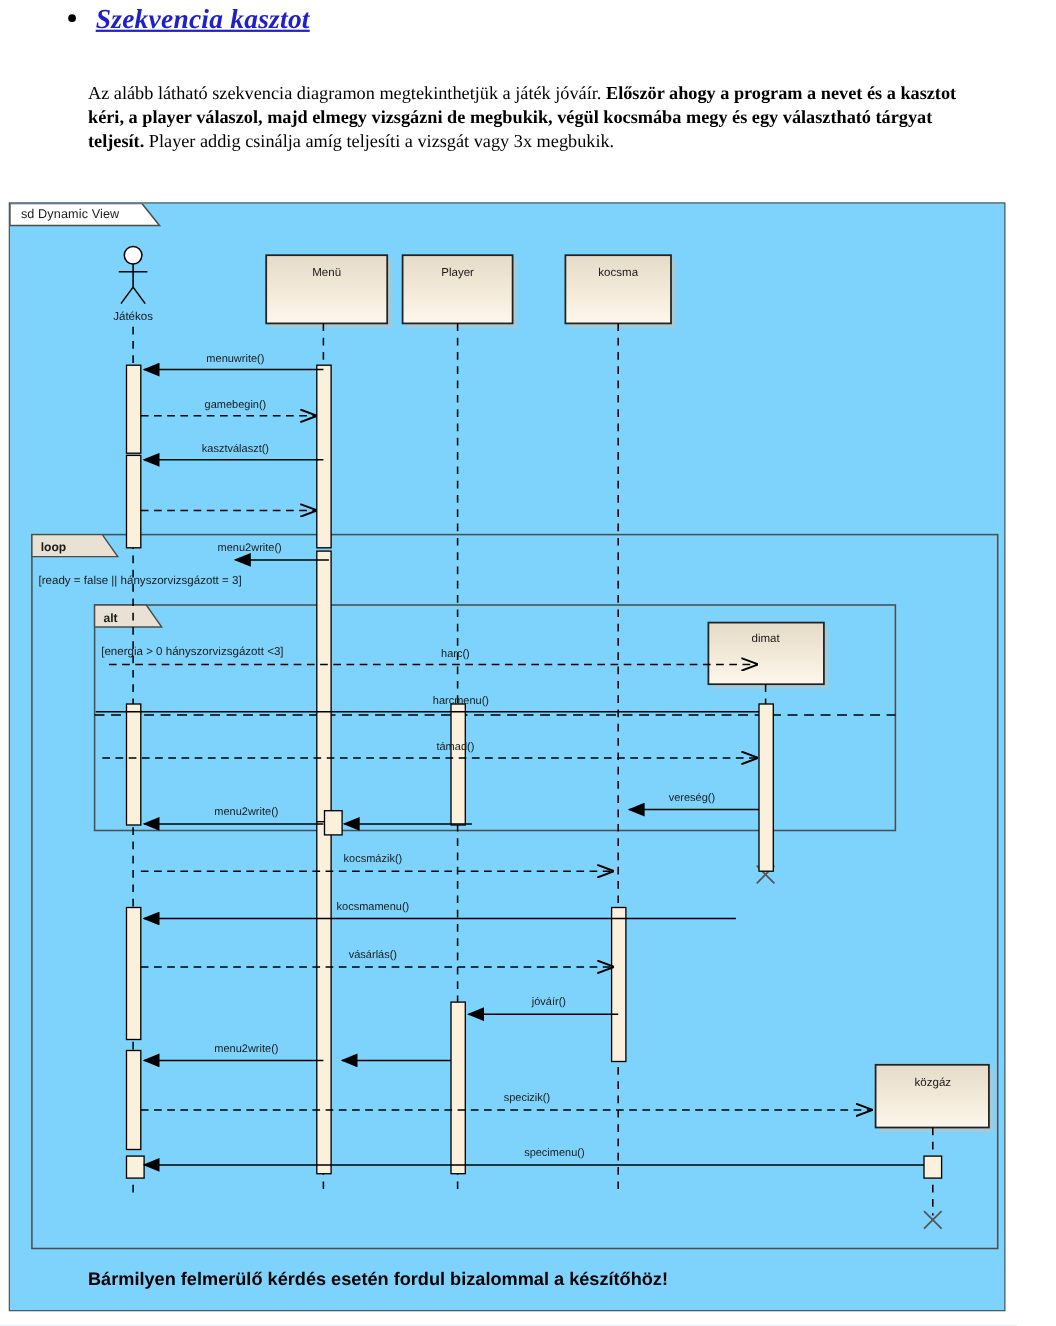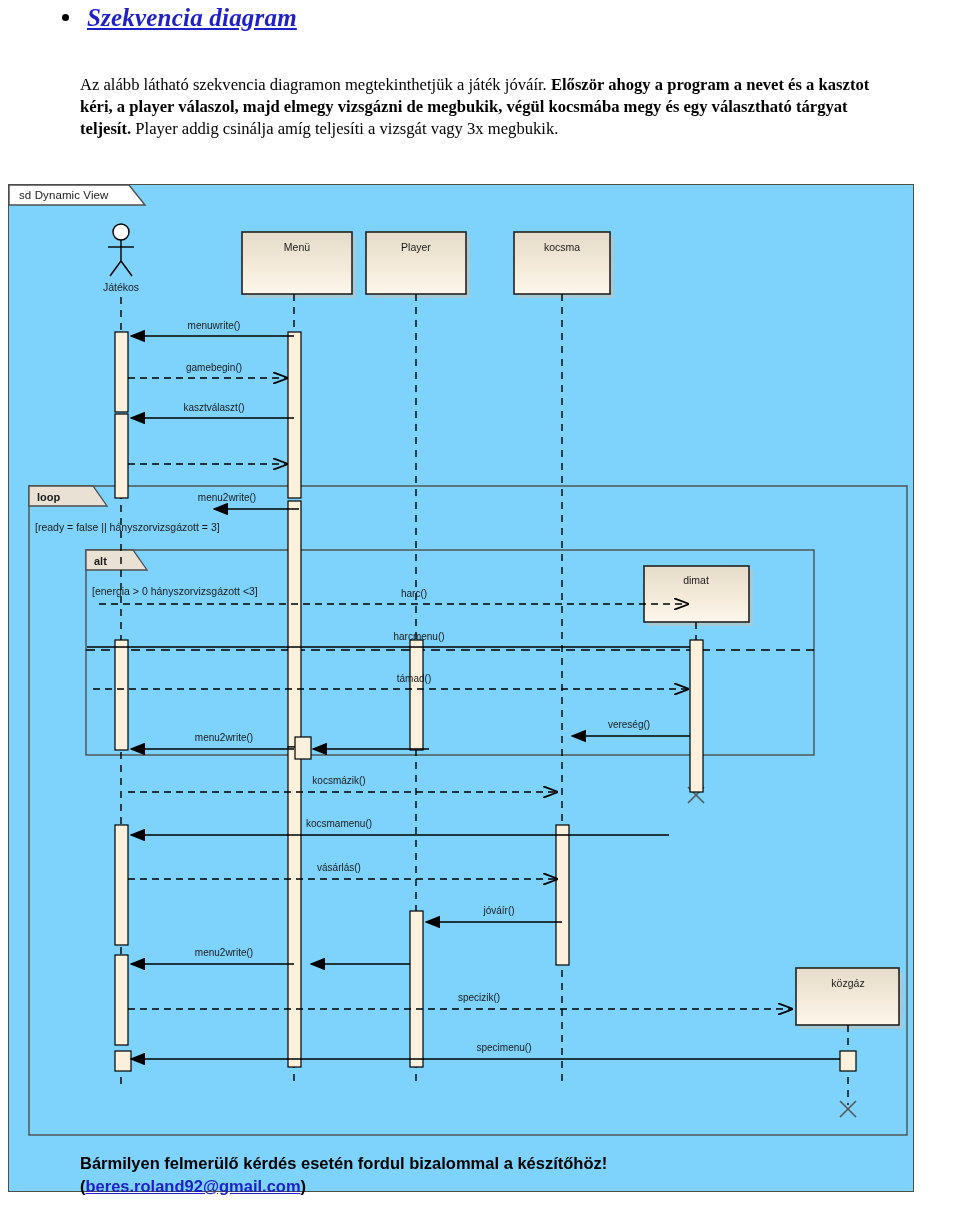--- a/index.html
+++ b/index.html
@@ -112,21 +112,21 @@
     fill: #1a1a1a;
     text-anchor: middle;
     font-family: "Liberation Sans", sans-serif;
   }
 </style>
 </head>
 <body>
 
 <div class="heading-row">
   <span class="bullet"></span>
-  <span class="heading-link">Szekvencia diagram</span>
+  <span class="heading-link">Szekvencia kasztot</span>
 </div>
 
 <p class="intro"><span>Az alább látható szekvencia diagramon megtekinthetjük a játék jóváír. </span><b>Először ahogy a program a nevet és a kasztot kéri, a player válaszol, majd elmegy vizsgázni de megbukik, végül kocsmába megy és egy választható tárgyat teljesít.</b><span> Player addig csinálja amíg teljesíti a vizsgát vagy 3x megbukik.</span></p>
 
 <div id="diagram">
   <span class="frame-tab-label">sd Dynamic View</span>
   <svg width="906" height="1008" viewBox="0 0 906 1008">
     <defs>
       <linearGradient id="boxgrad" x1="0" y1="0" x2="0" y2="1">
         <stop offset="0%" stop-color="#e4dbc9"></stop>
@@ -322,14 +322,13 @@
 
     <g>
       <text class="msg-label" x="495" y="866">specimenu()</text>
       <line x1="831" y1="874" x2="122" y2="874" stroke="#000" stroke-width="1.4" marker-end="url(#filledHead)"></line>
     </g>
   </svg>
 </div>
 
 <div class="footer">
   <div>Bármilyen felmerülő kérdés esetén fordul bizalommal a készítőhöz!</div>
-  <div><span>(</span><span class="mail">beres.roland92@gmail.com</span><span>)</span></div>
 </div>
 
 </body></html>

